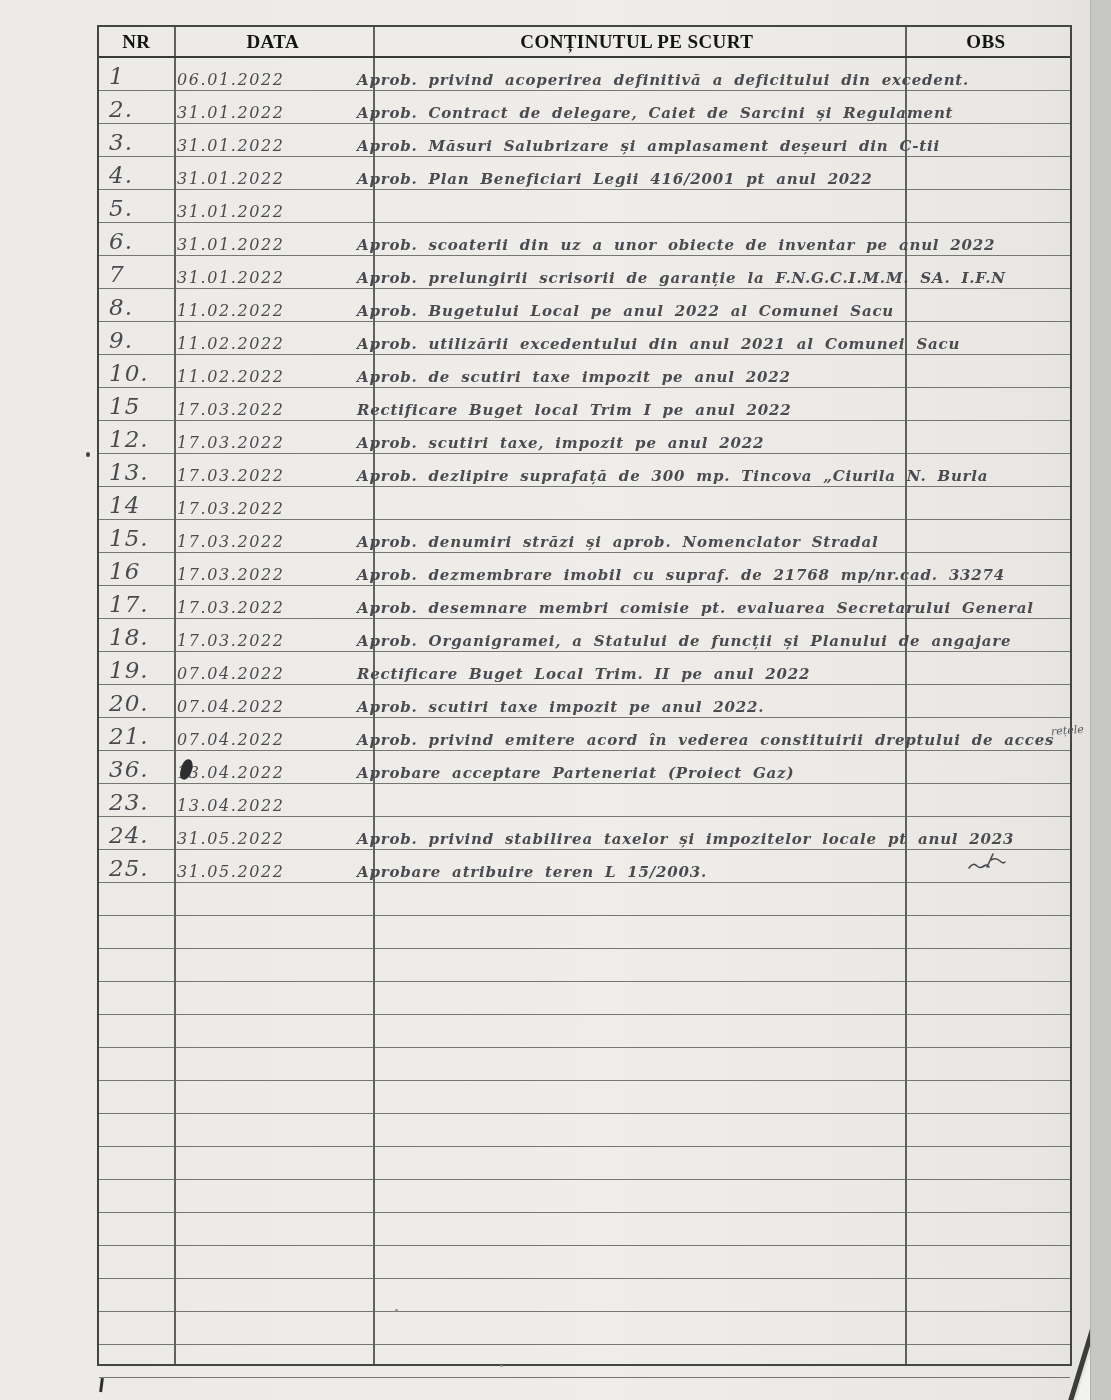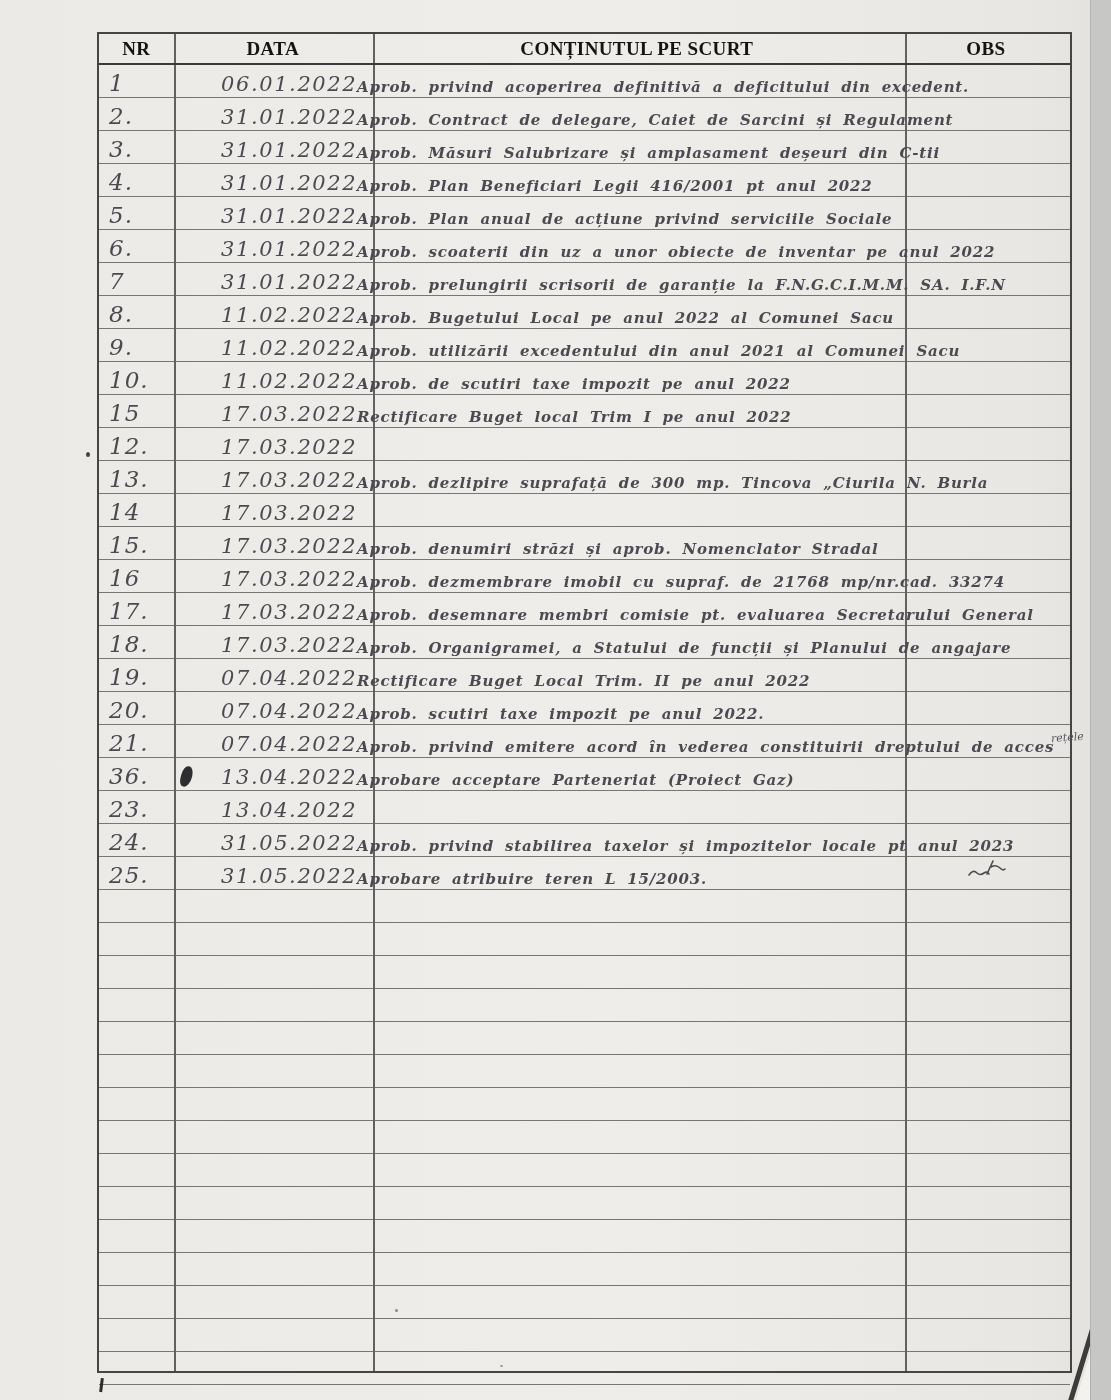--- a/index.html
+++ b/index.html
@@ -9,40 +9,40 @@
     background:linear-gradient(90deg,#eceae6 0%,#efedea 55%,#e9e7e3 93%,#e3e1dd 100%);
     font-family:"DejaVu Serif",serif;
   }
   
   .scan-strip{position:absolute;top:0;right:0;width:20px;height:1400px;background:#c7c7c6;border-left:1px solid #b3b3b1;}
   .corner-line{position:absolute;left:1072px;top:1318px;width:5px;height:140px;background:#3c3c3c;transform:rotate(17deg);border-radius:3px;}
   .corner-light{position:absolute;left:1080px;top:1330px;width:40px;height:120px;background:#f3f2ef;transform:rotate(17deg);}
 
   
   .register{
-    position:absolute;left:97px;top:32px;width:975px;height:1341px;
+    position:absolute;left:97px;top:25px;width:975px;height:1341px;
     border:2px solid #454545;box-sizing:border-box;
   }
   .vline{position:absolute;top:0;bottom:0;width:1.5px;background:#616161;z-index:1;}
   .vline.v1{left:75px}.vline.v2{left:274px}.vline.v3{left:806px}
 
   .header-row{position:relative;height:29px;border-bottom:2px solid #3a3a3a;display:flex;z-index:2;}
   .header-cell{
     display:flex;align-items:center;justify-content:center;box-sizing:border-box;
     font-family:"Liberation Serif",serif;font-weight:bold;font-size:19px;color:#141414;letter-spacing:.4px;
   }
   .hc0{width:75px}.hc1{width:199px}.hc2{width:532px}.hc3{width:169px}
 
   .row{position:relative;height:32px;border-bottom:1.2px solid #767672;}
   .hand{
     position:absolute;bottom:1px;white-space:nowrap;z-index:2;
     font-family:"DejaVu Serif",serif;font-style:italic;color:#4b4a51;
   }
   .nr{left:10px;font-size:23px;letter-spacing:1px;}
-  .date{left:78px;font-size:21px;letter-spacing:1.6px;padding-left:44px;}
+  .date{left:78px;font-size:16px;letter-spacing:1.6px;}
   .content{left:258px;font-size:15px;letter-spacing:.8px;word-spacing:5px;font-weight:bold;}
   .note{
     position:absolute;left:952px;bottom:13px;z-index:3;white-space:nowrap;
     font-family:"DejaVu Serif",serif;font-style:italic;font-size:11px;color:#5a5960;transform:rotate(-4deg);
   }
   .ink-blob{
     position:absolute;left:82px;bottom:3px;width:11px;height:21px;z-index:3;
     background:#2e2e32;border-radius:52% 48% 60% 40%;transform:rotate(14deg);
   }
   .scribble{position:absolute;left:868px;bottom:4px;z-index:3;}
@@ -87,21 +87,20 @@
           <span class="hand content">Aprob. Măsuri Salubrizare și amplasament deșeuri din C-tii</span>
         </div>
         <div class="row">
           <span class="hand nr">4.</span>
           <span class="hand date">31.01.2022</span>
           <span class="hand content">Aprob. Plan Beneficiari Legii 416/2001 pt anul 2022</span>
         </div>
         <div class="row">
           <span class="hand nr">5.</span>
           <span class="hand date">31.01.2022</span>
-          <span class="hand content">Aprob. Plan anual de acțiune privind serviciile Sociale</span>
         </div>
         <div class="row">
           <span class="hand nr">6.</span>
           <span class="hand date">31.01.2022</span>
           <span class="hand content">Aprob. scoaterii din uz a unor obiecte de inventar pe anul 2022</span>
         </div>
         <div class="row">
           <span class="hand nr">7</span>
           <span class="hand date">31.01.2022</span>
           <span class="hand content">Aprob. prelungirii scrisorii de garanție la F.N.G.C.I.M.M. SA. I.F.N</span>
@@ -122,20 +121,21 @@
           <span class="hand content">Aprob. de scutiri taxe impozit pe anul 2022</span>
         </div>
         <div class="row">
           <span class="hand nr">15</span>
           <span class="hand date">17.03.2022</span>
           <span class="hand content">Rectificare Buget local Trim I pe anul 2022</span>
         </div>
         <div class="row">
           <span class="hand nr">12.</span>
           <span class="hand date">17.03.2022</span>
+          <span class="hand content">Aprob. scutiri taxe, impozit pe anul 2022</span>
         </div>
         <div class="row">
           <span class="hand nr">13.</span>
           <span class="hand date">17.03.2022</span>
           <span class="hand content">Aprob. dezlipire suprafață de 300 mp. Tincova „Ciurila N. Burla</span>
         </div>
         <div class="row">
           <span class="hand nr">14</span>
           <span class="hand date">17.03.2022</span>
         </div>

